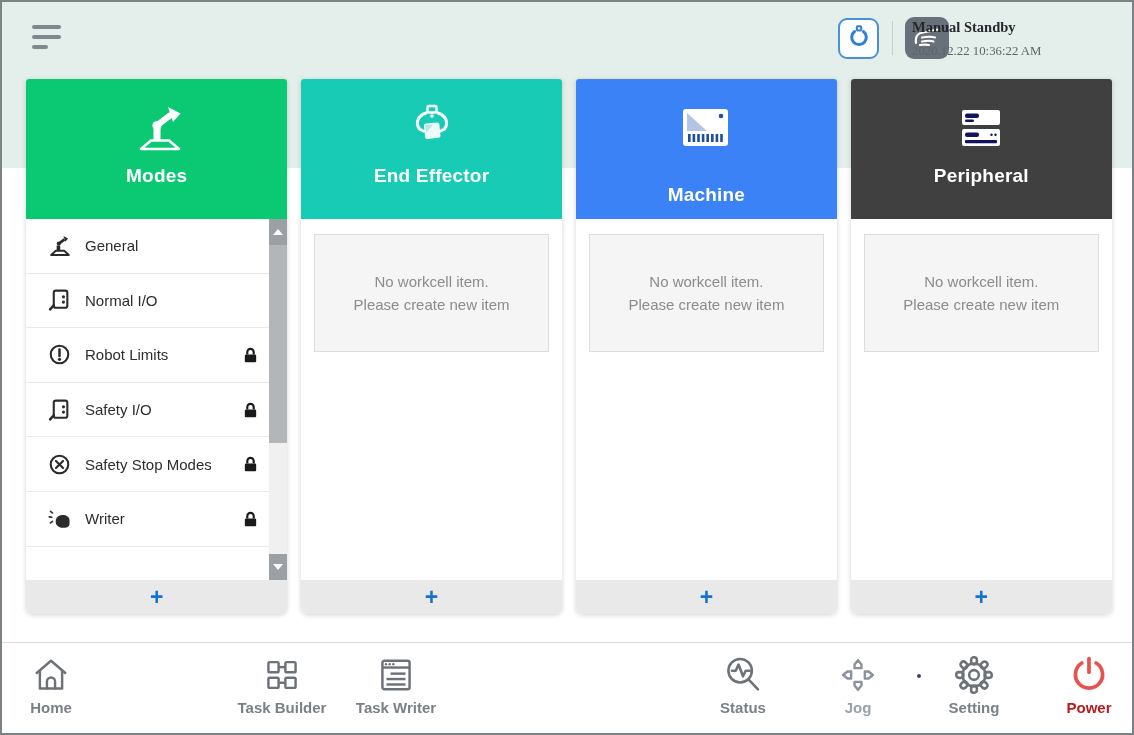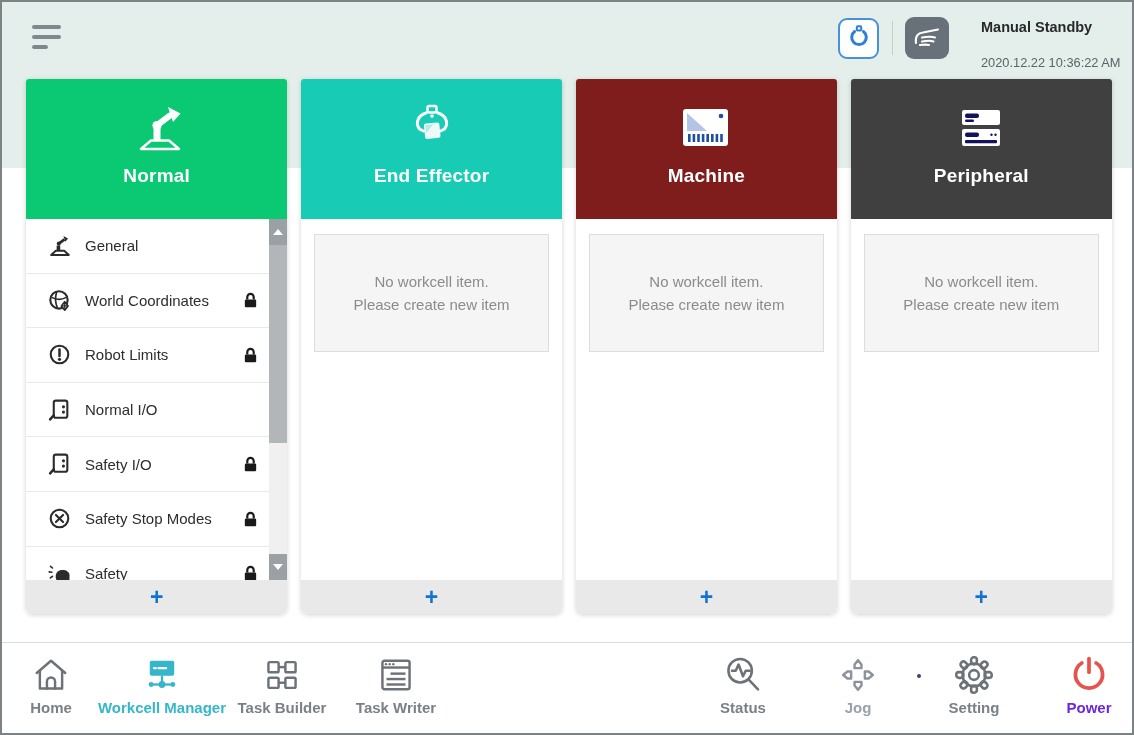--- a/index.html
+++ b/index.html
@@ -15,34 +15,34 @@
   .hamburger i{display:block;height:4px;background:#7e898d;border-radius:2px;margin-bottom:6px;}
   .hamburger i:nth-child(1){width:29px;}
   .hamburger i:nth-child(2){width:29px;}
   .hamburger i:nth-child(3){width:16px;margin-bottom:0;}
 
   .tool-btn{position:absolute;left:836px;top:16px;width:41px;height:41px;background:#fdfefe;
     border:2px solid #4a90d9;border-radius:9px;display:flex;align-items:center;justify-content:center;box-sizing:border-box;cursor:pointer;}
   .tb-divider{position:absolute;left:890px;top:19px;width:1px;height:34px;background:#c2cfd1;}
   .mode-btn{position:absolute;left:903px;top:15px;width:44px;height:42px;background:#687079;
     border-radius:9px;display:flex;align-items:center;justify-content:center;cursor:pointer;}
-  .status-block{position:absolute;left:979px;top:17px;}
+  .status-block{position:absolute;left:910px;top:17px;font-family:Liberation Serif, serif;}
   .status-title{font-size:14.5px;font-weight:bold;color:#26282b;}
-  .status-time{font-size:12.8px;color:#5d6468;margin-top:20px;}
+  .status-time{font-size:12.8px;color:#5d6468;margin-top:8px;}
 
   
   .columns{position:absolute;left:24px;top:77px;width:1086px;height:535px;display:flex;gap:13.5px;}
   .col{position:relative;flex:1;border-radius:3px 3px 7px 7px;background:#fff;
     box-shadow:0 1px 5px rgba(0,0,0,.18);display:flex;flex-direction:column;overflow:hidden;}
   .col-head{height:140px;flex:none;display:flex;flex-direction:column;align-items:center;color:#fff;cursor:pointer;}
   .col-icon{margin-top:20px;height:58px;display:flex;align-items:center;justify-content:center;}
   .col-title{margin:8px 0 0;font-size:19px;font-weight:bold;letter-spacing:.2px;}
   .head-robot{background:#0bc873;}
   .head-endeffector{background:#17cbb4;}
-  .head-machine{background:#7f1d1d;}
+  .head-machine{background:#3b82f6;gap:19px;}
   .head-peripheral{background:#404040;}
 
   .list{position:relative;flex:1;overflow:hidden;}
   .row{display:flex;align-items:center;height:53.6px;padding-left:20px;border-bottom:1px solid #e9e9e9;position:relative;background:#fff;cursor:pointer;}
   .row-icon{width:27px;display:flex;justify-content:center;align-items:center;}
   .row-label{margin-left:12px;font-size:15px;font-weight:normal;color:#2d2d2d;white-space:nowrap;}
   .lock{position:absolute;right:28px;top:50%;transform:translateY(-50%);display:flex;}
 
   .scrollbar{position:absolute;top:0;right:0;bottom:0;width:18px;background:#f0f0f0;}
   .sb-btn{position:absolute;left:0;width:18px;height:26px;background:#9aa0a3;display:flex;align-items:center;justify-content:center;cursor:pointer;}
@@ -59,21 +59,21 @@
 
   .add-bar{flex:none;height:34px;background:#e9e9e9;border:none;color:#1472d0;font-size:23px;font-weight:bold;
     line-height:30px;cursor:pointer;font-family:inherit;padding:0;}
 
   
   .bottom-nav{position:absolute;left:0;right:0;top:640px;bottom:0;background:#fff;border-top:1px solid #dcdcdc;}
   .nav-item{position:absolute;top:9px;display:flex;flex-direction:column;align-items:center;cursor:pointer;}
   .nav-icon{height:46px;display:flex;align-items:center;justify-content:center;}
   .nav-label{margin-top:1px;font-size:15px;font-weight:bold;color:#7b8086;white-space:nowrap;}
   .nav-item.active .nav-label{color:#35b6c9;}
-  .nav-item.power .nav-label{color:#6d28d9;}
+  .nav-item.power .nav-label{color:#b91c1c;}
   .nav-item.jog .nav-label{color:#99a1ab;}
   .nav-dot{position:absolute;left:915px;top:672px;width:4px;height:4px;border-radius:50%;background:#3c4273;}
 </style>
 </head>
 <body>
 
 <div class="screen">
   <div class="mint-band"></div>
 
   <div class="hamburger">
@@ -114,83 +114,65 @@
       <header class="col-head head-robot">
         <span class="col-icon">
           <svg width="56" height="52" viewBox="0 0 56 50">
             <polygon points="12,46 22,37.5 40,37.5 50,46" fill="none" stroke="#fff" stroke-width="2.6" stroke-linejoin="round"></polygon>
             <path d="M28,38 V25" stroke="#fff" stroke-width="7"></path>
             <circle cx="28" cy="22.5" r="4.6" fill="#fff"></circle>
             <path d="M29,21.5 L41,12.5" stroke="#fff" stroke-width="6" stroke-linecap="round"></path>
             <polygon points="39,4 51.5,10.5 44,19" fill="#fff"></polygon>
           </svg>
         </span>
-        <h2 class="col-title">Normal</h2>
+        <h2 class="col-title">Modes</h2>
       </header>
 
       <div class="list">
         <div class="row">
           <span class="row-icon">
             <svg width="24" height="23" viewBox="0 0 23 22">
               <polygon points="3,20 7.5,16 15.5,16 20,20" fill="none" stroke="#2b2b2b" stroke-width="1.9" stroke-linejoin="round"></polygon>
               <path d="M10,16 V11" stroke="#2b2b2b" stroke-width="3.4"></path>
               <circle cx="10.4" cy="9.2" r="2" fill="#2b2b2b"></circle>
               <path d="M11.4,8.4 L15.8,5.2" stroke="#2b2b2b" stroke-width="2.6"></path>
               <polygon points="14.8,1.8 19.2,4.2 16.6,7.4" fill="#2b2b2b"></polygon>
             </svg>
           </span>
           <span class="row-label">General</span>
         </div>
 
-        <div class="row">
-          <span class="row-icon">
-            <svg width="23" height="23" viewBox="0 0 22 22">
-              <circle cx="10.5" cy="10.5" r="8.3" fill="none" stroke="#2b2b2b" stroke-width="2"></circle>
-              <path d="M3.6,8 Q10.5,11.8 17.4,8" fill="none" stroke="#2b2b2b" stroke-width="1.6"></path>
-              <path d="M8.3,2.8 Q5.8,10.5 9,18" fill="none" stroke="#2b2b2b" stroke-width="1.6"></path>
-              <polygon points="16,12.2 19.2,16.2 16,20.2 12.8,16.2" fill="#fff" stroke="#2b2b2b" stroke-width="1.6" stroke-linejoin="round"></polygon>
-              <path d="M16,13.6 V18.8 M13.8,16.2 H18.2" stroke="#2b2b2b" stroke-width="1.2"></path>
-            </svg>
-          </span>
-          <span class="row-label">World Coordinates</span>
-          <span class="lock">
-            <svg width="17" height="18" viewBox="0 0 18 19">
-              <path d="M5.6,9 V6.4 a3.4,3.4 0 0 1 6.8,0 V9" fill="none" stroke="#1a1a1a" stroke-width="2.3"></path>
-              <rect x="3" y="9" width="12" height="8.2" rx="1.2" fill="#1a1a1a"></rect>
-            </svg>
-          </span>
+
+        <div class="row">
+          <span class="row-icon">
+            <svg width="23" height="24" viewBox="0 0 22 23">
+              <rect x="5.5" y="2.5" width="13" height="16.5" rx="2" fill="none" stroke="#2b2b2b" stroke-width="2"></rect>
+              <circle cx="14.8" cy="8.5" r="1.5" fill="#2b2b2b"></circle>
+              <circle cx="14.8" cy="13.5" r="1.5" fill="#2b2b2b"></circle>
+              <path d="M5.5,16.5 L2,20.5" stroke="#2b2b2b" stroke-width="2.4" stroke-linecap="round"></path>
+            </svg>
+          </span>
+          <span class="row-label">Normal I/O</span>
         </div>
 
         <div class="row">
           <span class="row-icon">
             <svg width="23" height="23" viewBox="0 0 22 22">
               <circle cx="11" cy="11" r="8.4" fill="none" stroke="#2b2b2b" stroke-width="2"></circle>
               <path d="M11,6.2 V12.4" stroke="#2b2b2b" stroke-width="2.4" stroke-linecap="round"></path>
               <circle cx="11" cy="15.6" r="1.5" fill="#2b2b2b"></circle>
             </svg>
           </span>
           <span class="row-label">Robot Limits</span>
           <span class="lock">
             <svg width="17" height="18" viewBox="0 0 18 19">
               <path d="M5.6,9 V6.4 a3.4,3.4 0 0 1 6.8,0 V9" fill="none" stroke="#1a1a1a" stroke-width="2.3"></path>
               <rect x="3" y="9" width="12" height="8.2" rx="1.2" fill="#1a1a1a"></rect>
             </svg>
           </span>
-        </div>
-
-        <div class="row">
-          <span class="row-icon">
-            <svg width="23" height="24" viewBox="0 0 22 23">
-              <rect x="5.5" y="2.5" width="13" height="16.5" rx="2" fill="none" stroke="#2b2b2b" stroke-width="2"></rect>
-              <circle cx="14.8" cy="8.5" r="1.5" fill="#2b2b2b"></circle>
-              <circle cx="14.8" cy="13.5" r="1.5" fill="#2b2b2b"></circle>
-              <path d="M5.5,16.5 L2,20.5" stroke="#2b2b2b" stroke-width="2.4" stroke-linecap="round"></path>
-            </svg>
-          </span>
-          <span class="row-label">Normal I/O</span>
         </div>
 
         <div class="row">
           <span class="row-icon">
             <svg width="23" height="24" viewBox="0 0 22 23">
               <rect x="5.5" y="2.5" width="13" height="16.5" rx="2" fill="none" stroke="#2b2b2b" stroke-width="2"></rect>
               <circle cx="14.8" cy="8.5" r="1.5" fill="#2b2b2b"></circle>
               <circle cx="14.8" cy="13.5" r="1.5" fill="#2b2b2b"></circle>
               <path d="M5.5,16.5 L2,20.5" stroke="#2b2b2b" stroke-width="2.4" stroke-linecap="round"></path>
             </svg>
@@ -224,21 +206,21 @@
           <span class="row-icon">
             <svg width="24" height="23" viewBox="0 0 24 22">
               <g stroke="#2b2b2b" stroke-width="1.6" stroke-linecap="round">
                 <path d="M4.5,5.5 L2.5,3.8"></path>
                   <path d="M3.8,9.8 L1.2,9.4"></path>
                   <path d="M4.5,13.8 L2.4,15.4"></path>
               </g>
               <path d="M8,16.5 C6.8,11 9.5,7.5 14.5,7.5 C18.5,7.5 21.5,9.5 21.5,12.8 L21.5,16.5 C21.5,18.8 19.2,20.3 15.8,20.3 C12,20.3 9.6,19.5 8,16.5 Z" fill="#2b2b2b"></path>
             </svg>
           </span>
-          <span class="row-label">Safety</span>
+          <span class="row-label">Writer</span>
           <span class="lock">
             <svg width="17" height="18" viewBox="0 0 18 19">
               <path d="M5.6,9 V6.4 a3.4,3.4 0 0 1 6.8,0 V9" fill="none" stroke="#1a1a1a" stroke-width="2.3"></path>
               <rect x="3" y="9" width="12" height="8.2" rx="1.2" fill="#1a1a1a"></rect>
             </svg>
           </span>
         </div>
 
         <div class="scrollbar">
           <div class="sb-btn up">
@@ -349,34 +331,20 @@
           <g fill="none" stroke="#6d7278" stroke-width="1.8" stroke-linejoin="round" stroke-linecap="round">
             <path d="M3.5,12.5 L14,3.5 L24.5,12.5"></path>
             <path d="M5.8,10.8 V24 H22.2 V10.8"></path>
             <path d="M11,24 v-5.2 a3,3 0 0 1 6,0 V24"></path>
           </g>
         </svg>
       </span>
       <span class="nav-label">Home</span>
     </div>
 
-    <div class="nav-item active" style="left:88px;width:144px;">
-      <span class="nav-icon">
-        <svg width="40" height="38" viewBox="0 0 28 28">
-          <rect x="5" y="3.5" width="18" height="11" rx="1.3" fill="#35b6c9"></rect>
-          <path d="M8.2,9 h1.2 M11.4,9 h5.6" stroke="#fff" stroke-width="1.7" stroke-linecap="round"></path>
-          <path d="M14,14.5 V19" stroke="#35b6c9" stroke-width="1.7"></path>
-          <path d="M6,21 H22" stroke="#35b6c9" stroke-width="1.7"></path>
-          <circle cx="14" cy="21" r="2.5" fill="#35b6c9"></circle>
-          <circle cx="6" cy="21" r="1.8" fill="#35b6c9"></circle>
-          <circle cx="22" cy="21" r="1.8" fill="#35b6c9"></circle>
-        </svg>
-      </span>
-      <span class="nav-label">Workcell Manager</span>
-    </div>
 
     <div class="nav-item" style="left:224px;width:112px;">
       <span class="nav-icon">
         <svg width="38" height="38" viewBox="0 0 28 28">
           <g fill="none" stroke="#6d7278" stroke-width="1.8">
             <rect x="4" y="4.5" width="7.5" height="7.5" rx="1"></rect>
             <rect x="16.5" y="4.5" width="7.5" height="7.5" rx="1"></rect>
             <path d="M11.5,8.2 H16.5"></path>
             <rect x="4" y="16" width="7.5" height="7.5" rx="1"></rect>
             <rect x="16.5" y="16" width="7.5" height="7.5" rx="1"></rect>

